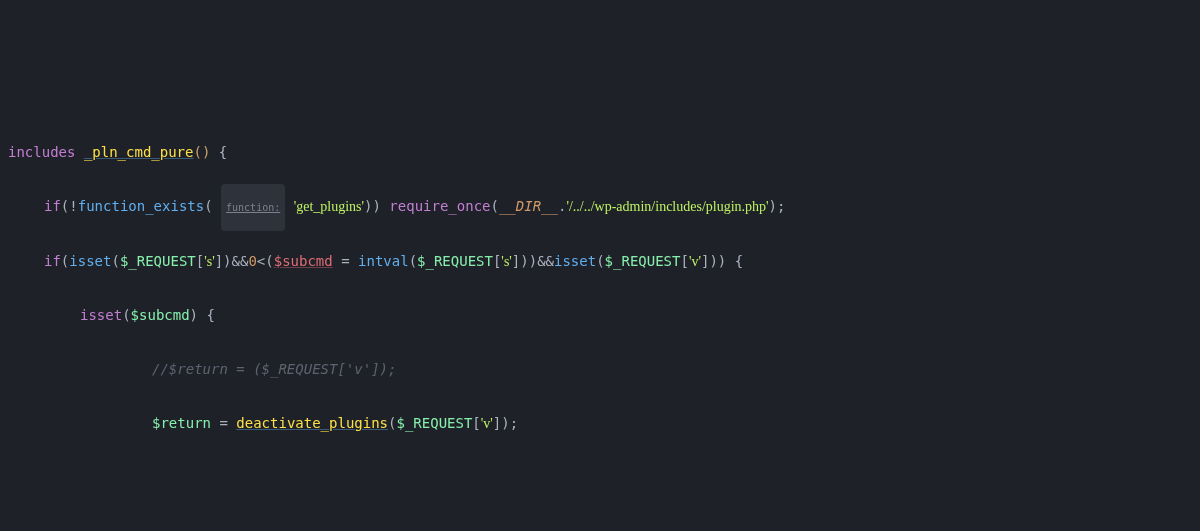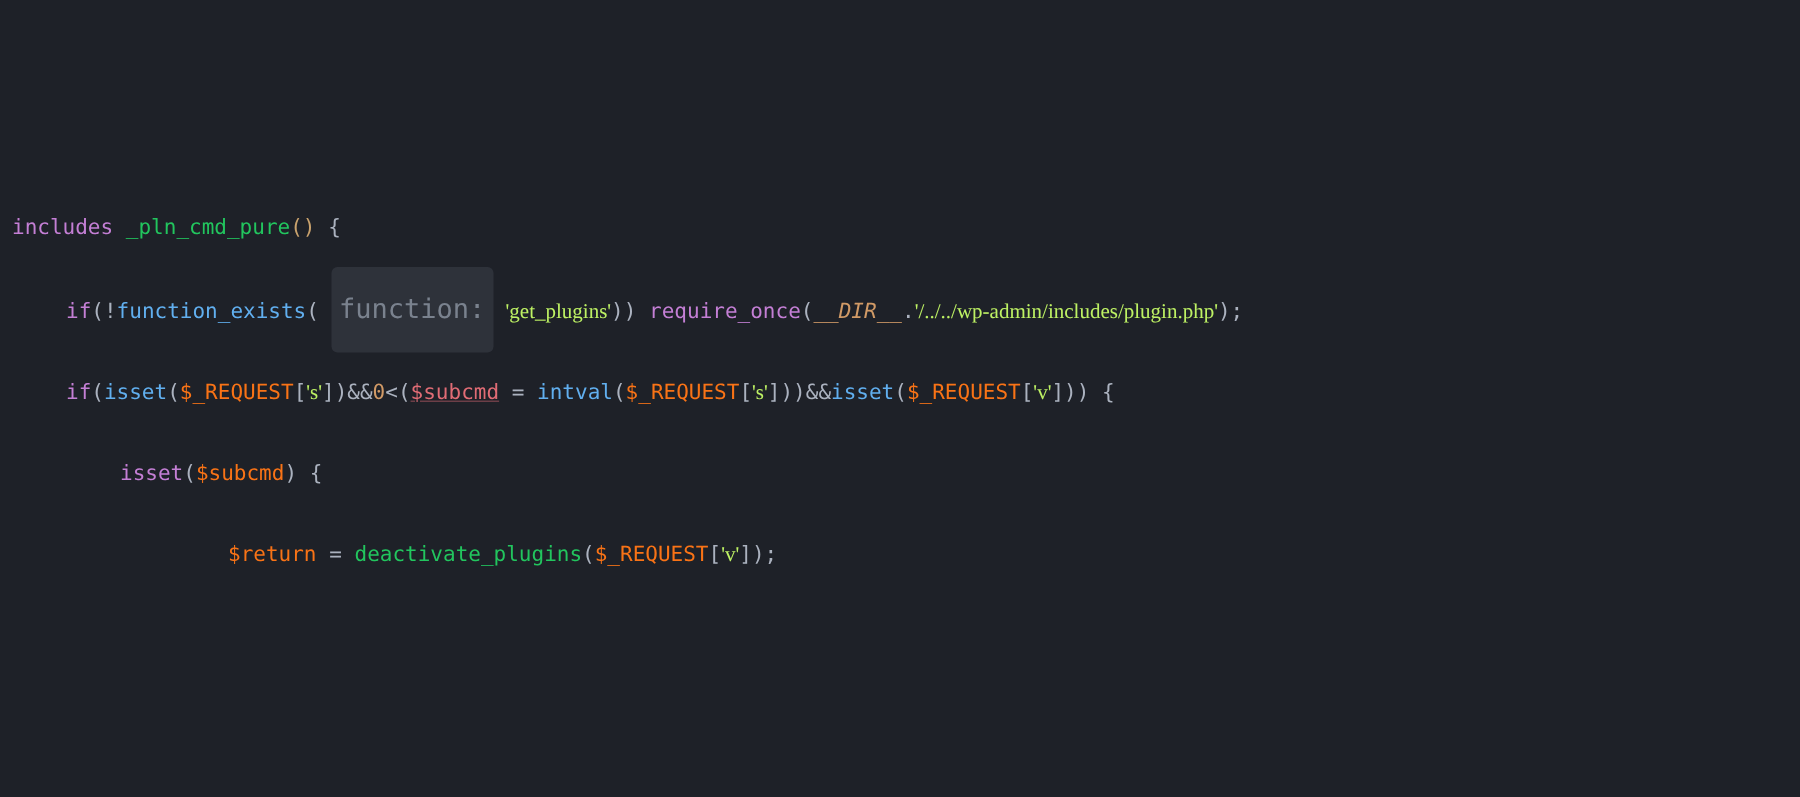--- a/index.html
+++ b/index.html
@@ -11,53 +11,55 @@
     color: #b0b8c4;
     padding: 4px 8px;
     white-space: pre;
     overflow: hidden;
     width: 1200px;
     height: 531px;
   }
   .line { display: block; }
   .kw { color: #c47fd5; }           
   .fname { color: #61afef; }        
-  .fname-u { color: #22c55e; text-decoration-color: rgba(97,175,239,0.4); }
-  .var { color: #f97316; }          
+  .fname-u { color: #fde047; text-decoration: underline; text-decoration-color: rgba(97,175,239,0.4); }
+  .var { color: #86efac; }          
   .var-u { color: #e06c75; text-decoration: underline; text-decoration-color: rgba(224,108,117,0.4); }
   .str { color: #bef264; font-family: Liberation Serif, serif; }          
   .num { color: #d19a66; }          
   .const { color: #d19a66; font-style: italic; text-align: right; } 
   .pun { color: #abb2bf; }          
   .op  { color: #abb2bf; }
   .paren { color: #c9a26d; }
   .cmt { color: #5c6370; font-style: italic; }
   .hint { 
     color: #7a828e; 
     background: rgba(120,130,145,0.18); 
     padding: 18px 5px; 
     border-radius: 4px; 
-    font-size: 18px;
+    font-size: 10px;
     font-style: normal;
+    text-decoration: underline;
   }
   .ind1 { padding-left: 36px; }
   .ind2 { padding-left: 72px; }
   .ind3 { padding-left: 108px; }
   .ind4 { padding-left: 144px; }
 </style>
 </head>
 <body>
 
 
 
 <div>
 <span class="line"><span class="kw">includes</span> <span class="fname-u">_pln_cmd_pure</span><span class="paren">()</span> <span class="pun">{</span></span>
 <span class="line ind1"><span class="kw">if</span><span class="pun">(</span><span class="op">!</span><span class="fname">function_exists</span><span class="pun">( </span><span class="hint">function:</span> <span class="str">'get_plugins'</span><span class="pun">))</span> <span class="kw">require_once</span><span class="pun">(</span><span class="const">__DIR__</span><span class="op">.</span><span class="str">'/../../wp-admin/includes/plugin.php'</span><span class="pun">);</span></span>
 <span class="line ind1"><span class="kw">if</span><span class="pun">(</span><span class="fname">isset</span><span class="pun">(</span><span class="var">$_REQUEST</span><span class="pun">[</span><span class="str">'s'</span><span class="pun">])</span><span class="op">&amp;&amp;</span><span class="num">0</span><span class="op">&lt;</span><span class="pun">(</span><span class="var-u">$subcmd</span> <span class="op">=</span> <span class="fname">intval</span><span class="pun">(</span><span class="var">$_REQUEST</span><span class="pun">[</span><span class="str">'s'</span><span class="pun">]))</span><span class="op">&amp;&amp;</span><span class="fname">isset</span><span class="pun">(</span><span class="var">$_REQUEST</span><span class="pun">[</span><span class="str">'v'</span><span class="pun">])) </span><span class="pun">{</span></span>
 <span class="line ind2"><span class="kw">isset</span><span class="pun">(</span><span class="var">$subcmd</span><span class="pun">) </span><span class="pun">{</span></span>
+<span class="line ind4"><span class="cmt">//$return = ($_REQUEST['v']);</span></span>
 <span class="line ind4"><span class="var">$return</span> <span class="op">=</span> <span class="fname-u">deactivate_plugins</span><span class="pun">(</span><span class="var">$_REQUEST</span><span class="pun">[</span><span class="str">'v'</span><span class="pun">]);</span></span>
 
 
 
 
 
 
 
 
 

